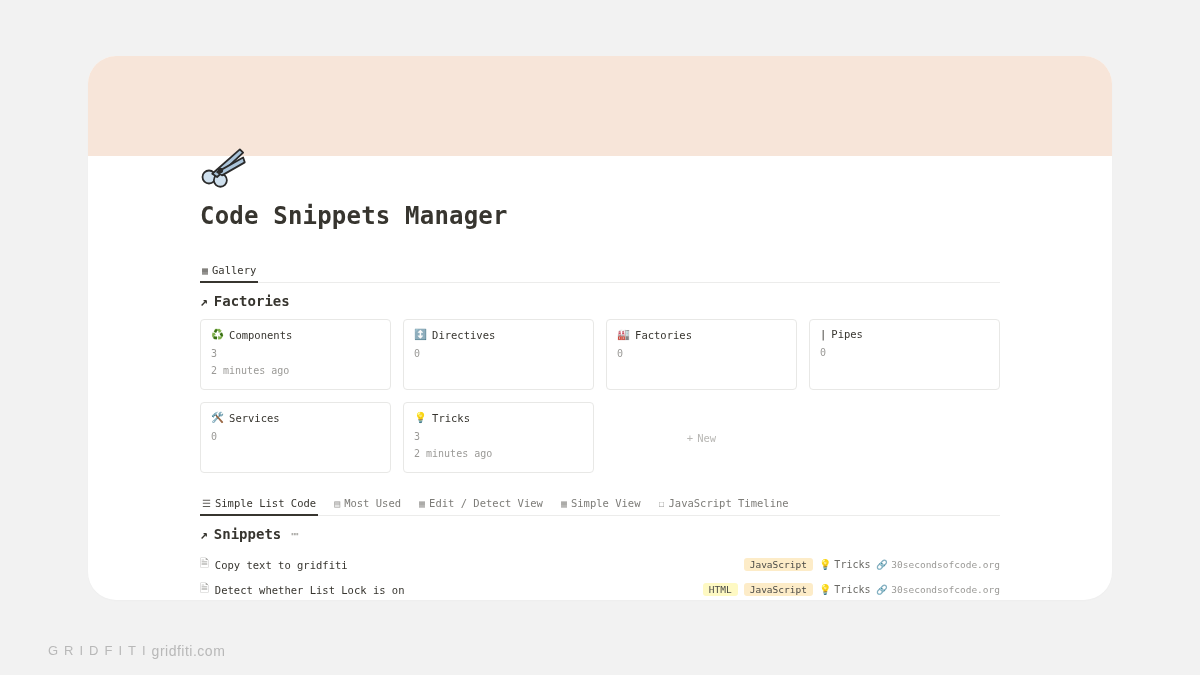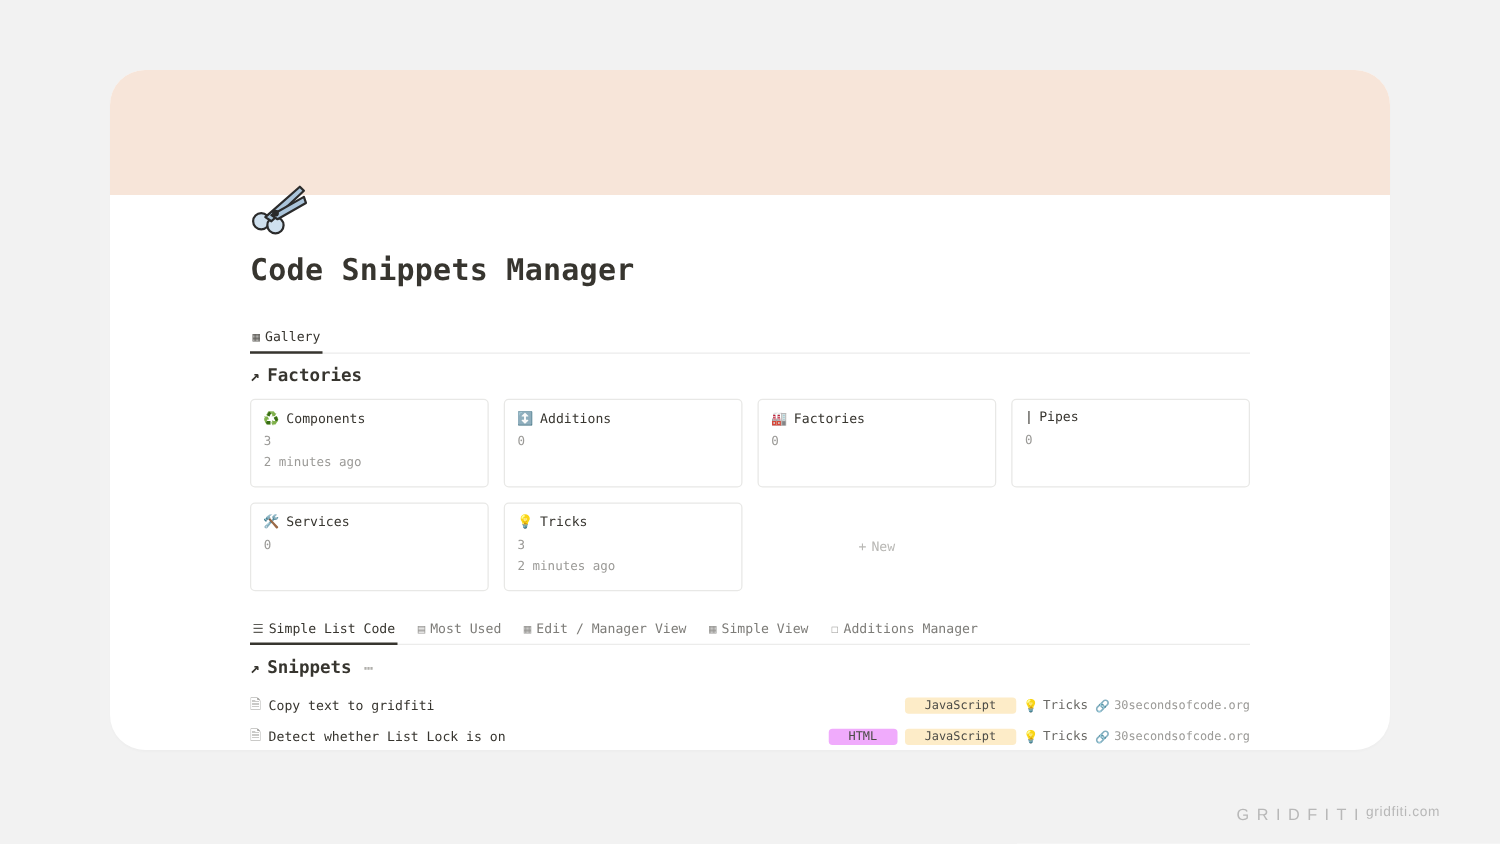--- a/index.html
+++ b/index.html
@@ -131,45 +131,45 @@
     align-items: center;
     gap: 6px;
     padding: 3px 0;
     font-size: 10.5px;
   }
   .snippet-row .page-icon { color: #9b9a97; font-size: 11px; }
   .snippet-row .title { flex: 0 0 auto; }
   .snippet-row .spacer { flex: 1 1 auto; }
   .pill {
     font-size: 9.5px;
-    padding: 1px 16px;
+    padding: 1px 6px;
     border-radius: 3px;
     color: #4a4a46;
   }
   .pill-js { background: #fdecc8; }
-  .pill-html { background: #f0abfc; }
+  .pill-html { background: #fef9c3; }
   .tag-tricks { display: inline-flex; align-items: center; gap: 3px; color: #6b6a66; font-size: 10px;}
   .source-link { color: #9b9a97; font-size: 9.5px; display: inline-flex; align-items: center; gap: 3px;}
 
   
   .footerbar {
     position: absolute;
     bottom: 16px;
     left: 0; right: 0;
     display: flex;
-    justify-content: flex-end;
+    justify-content: flex-start;
     padding: 0 48px;
     width: 1200px;
     color: #b8b8b8;
     font-family: -apple-system, Helvetica, Arial, sans-serif;
     letter-spacing: 6px;
     font-size: 13px;
     pointer-events: none;
   }
-  .footerbar .right { letter-spacing: 0.5px; font-size: 11px; }
+  .footerbar .right { letter-spacing: 0.5px; font-size: 14px; }
 
   .emoji { filter: saturate(.9); }
 </style>
 </head>
 <body>
 
 <div class="page-wrap">
   <div class="cover"></div>
 
   <div class="scissors">
@@ -205,21 +205,21 @@
         <div class="card-title">
             <span class="emoji">♻️</span>
             <span>Components</span>
           </div>
         <div class="card-meta">3</div>
         <div class="card-meta">2 minutes ago</div>
       </div>
       <div class="card">
         <div class="card-title">
             <span class="emoji">↕️</span>
-            <span>Additions</span>
+            <span>Directives</span>
           </div>
         <div class="card-meta">0</div>
         <div class="card-meta"></div>
       </div>
       <div class="card">
         <div class="card-title">
             <span class="emoji">🏭</span>
             <span>Factories</span>
           </div>
         <div class="card-meta">0</div>
@@ -259,29 +259,29 @@
       <div class="view-tab active">
         <span class="vicon">☰</span>
         <span>Simple List Code</span>
       </div>
       <div class="view-tab">
         <span class="vicon">▤</span>
         <span>Most Used</span>
       </div>
       <div class="view-tab">
         <span class="vicon">▦</span>
-        <span>Edit / Manager View</span>
+        <span>Edit / Detect View</span>
       </div>
       <div class="view-tab">
         <span class="vicon">▦</span>
         <span>Simple View</span>
       </div>
       <div class="view-tab">
         <span class="vicon">☐</span>
-        <span>Additions Manager</span>
+        <span>JavaScript Timeline</span>
       </div>
     </div>
 
     <div class="db-heading">
       <span class="arrow">↗</span>
       <span>Snippets</span>
       <span class="dots">⋯</span>
     </div>
 
     <div>

